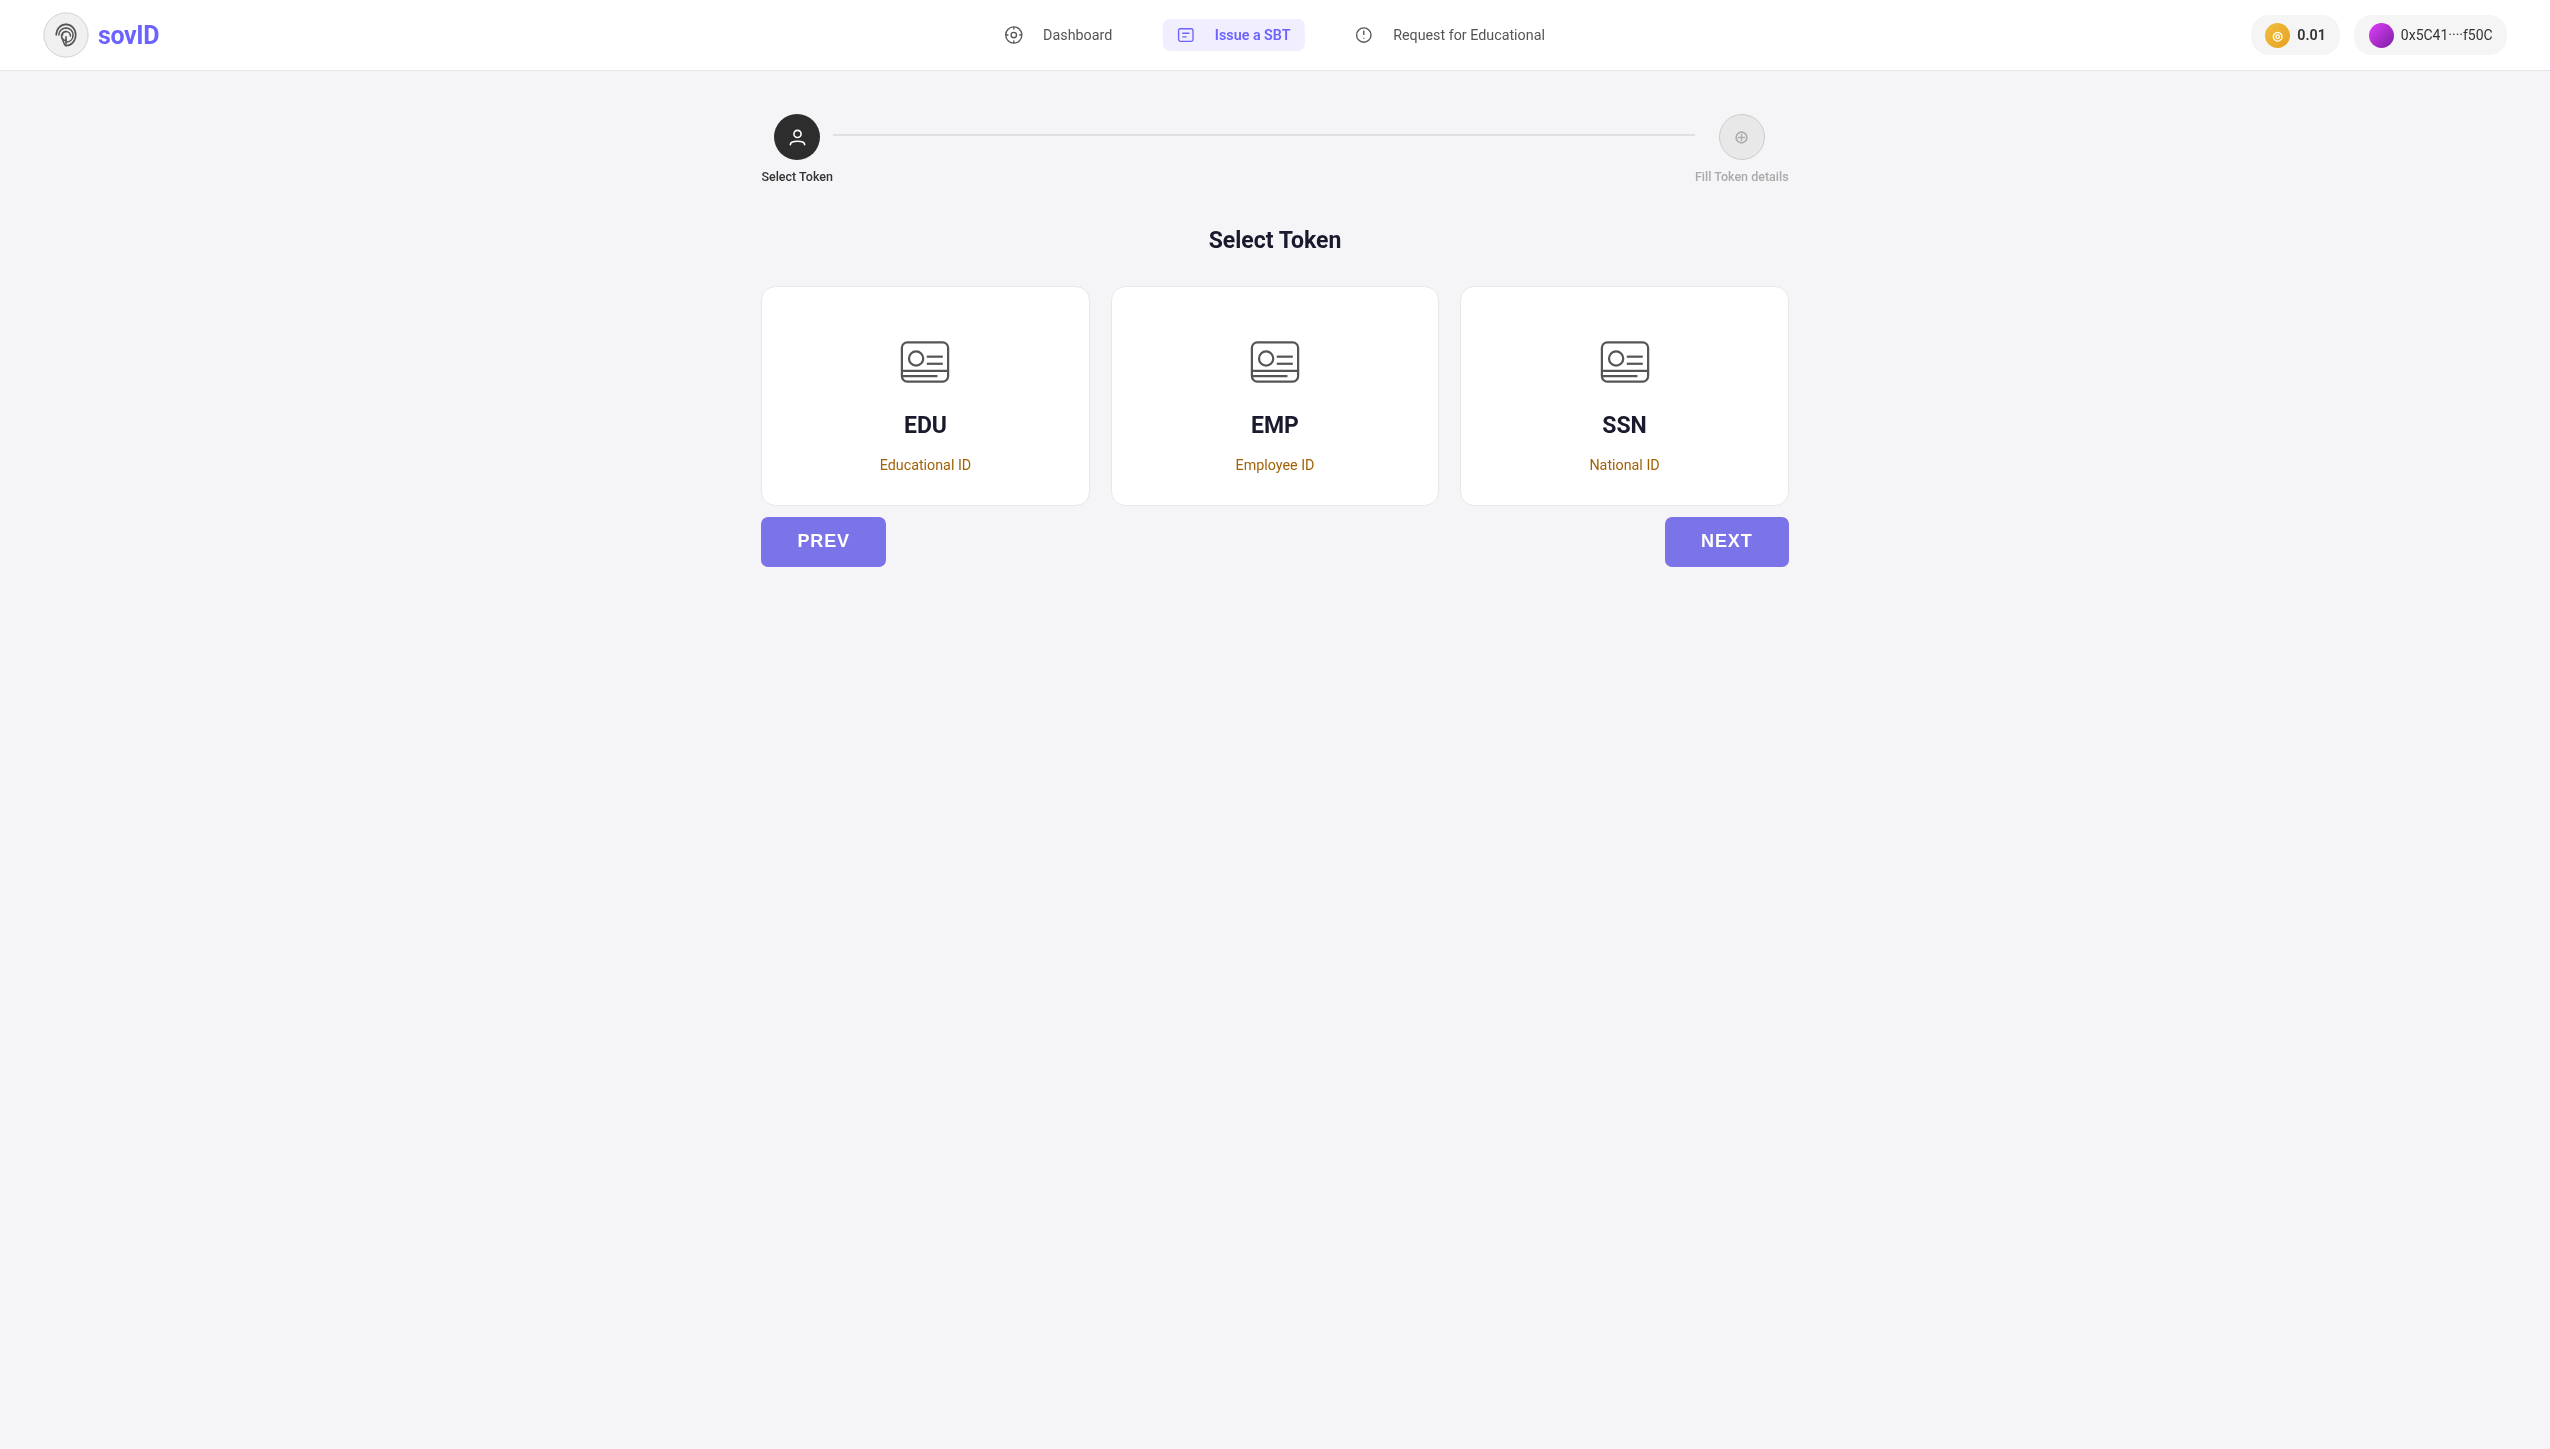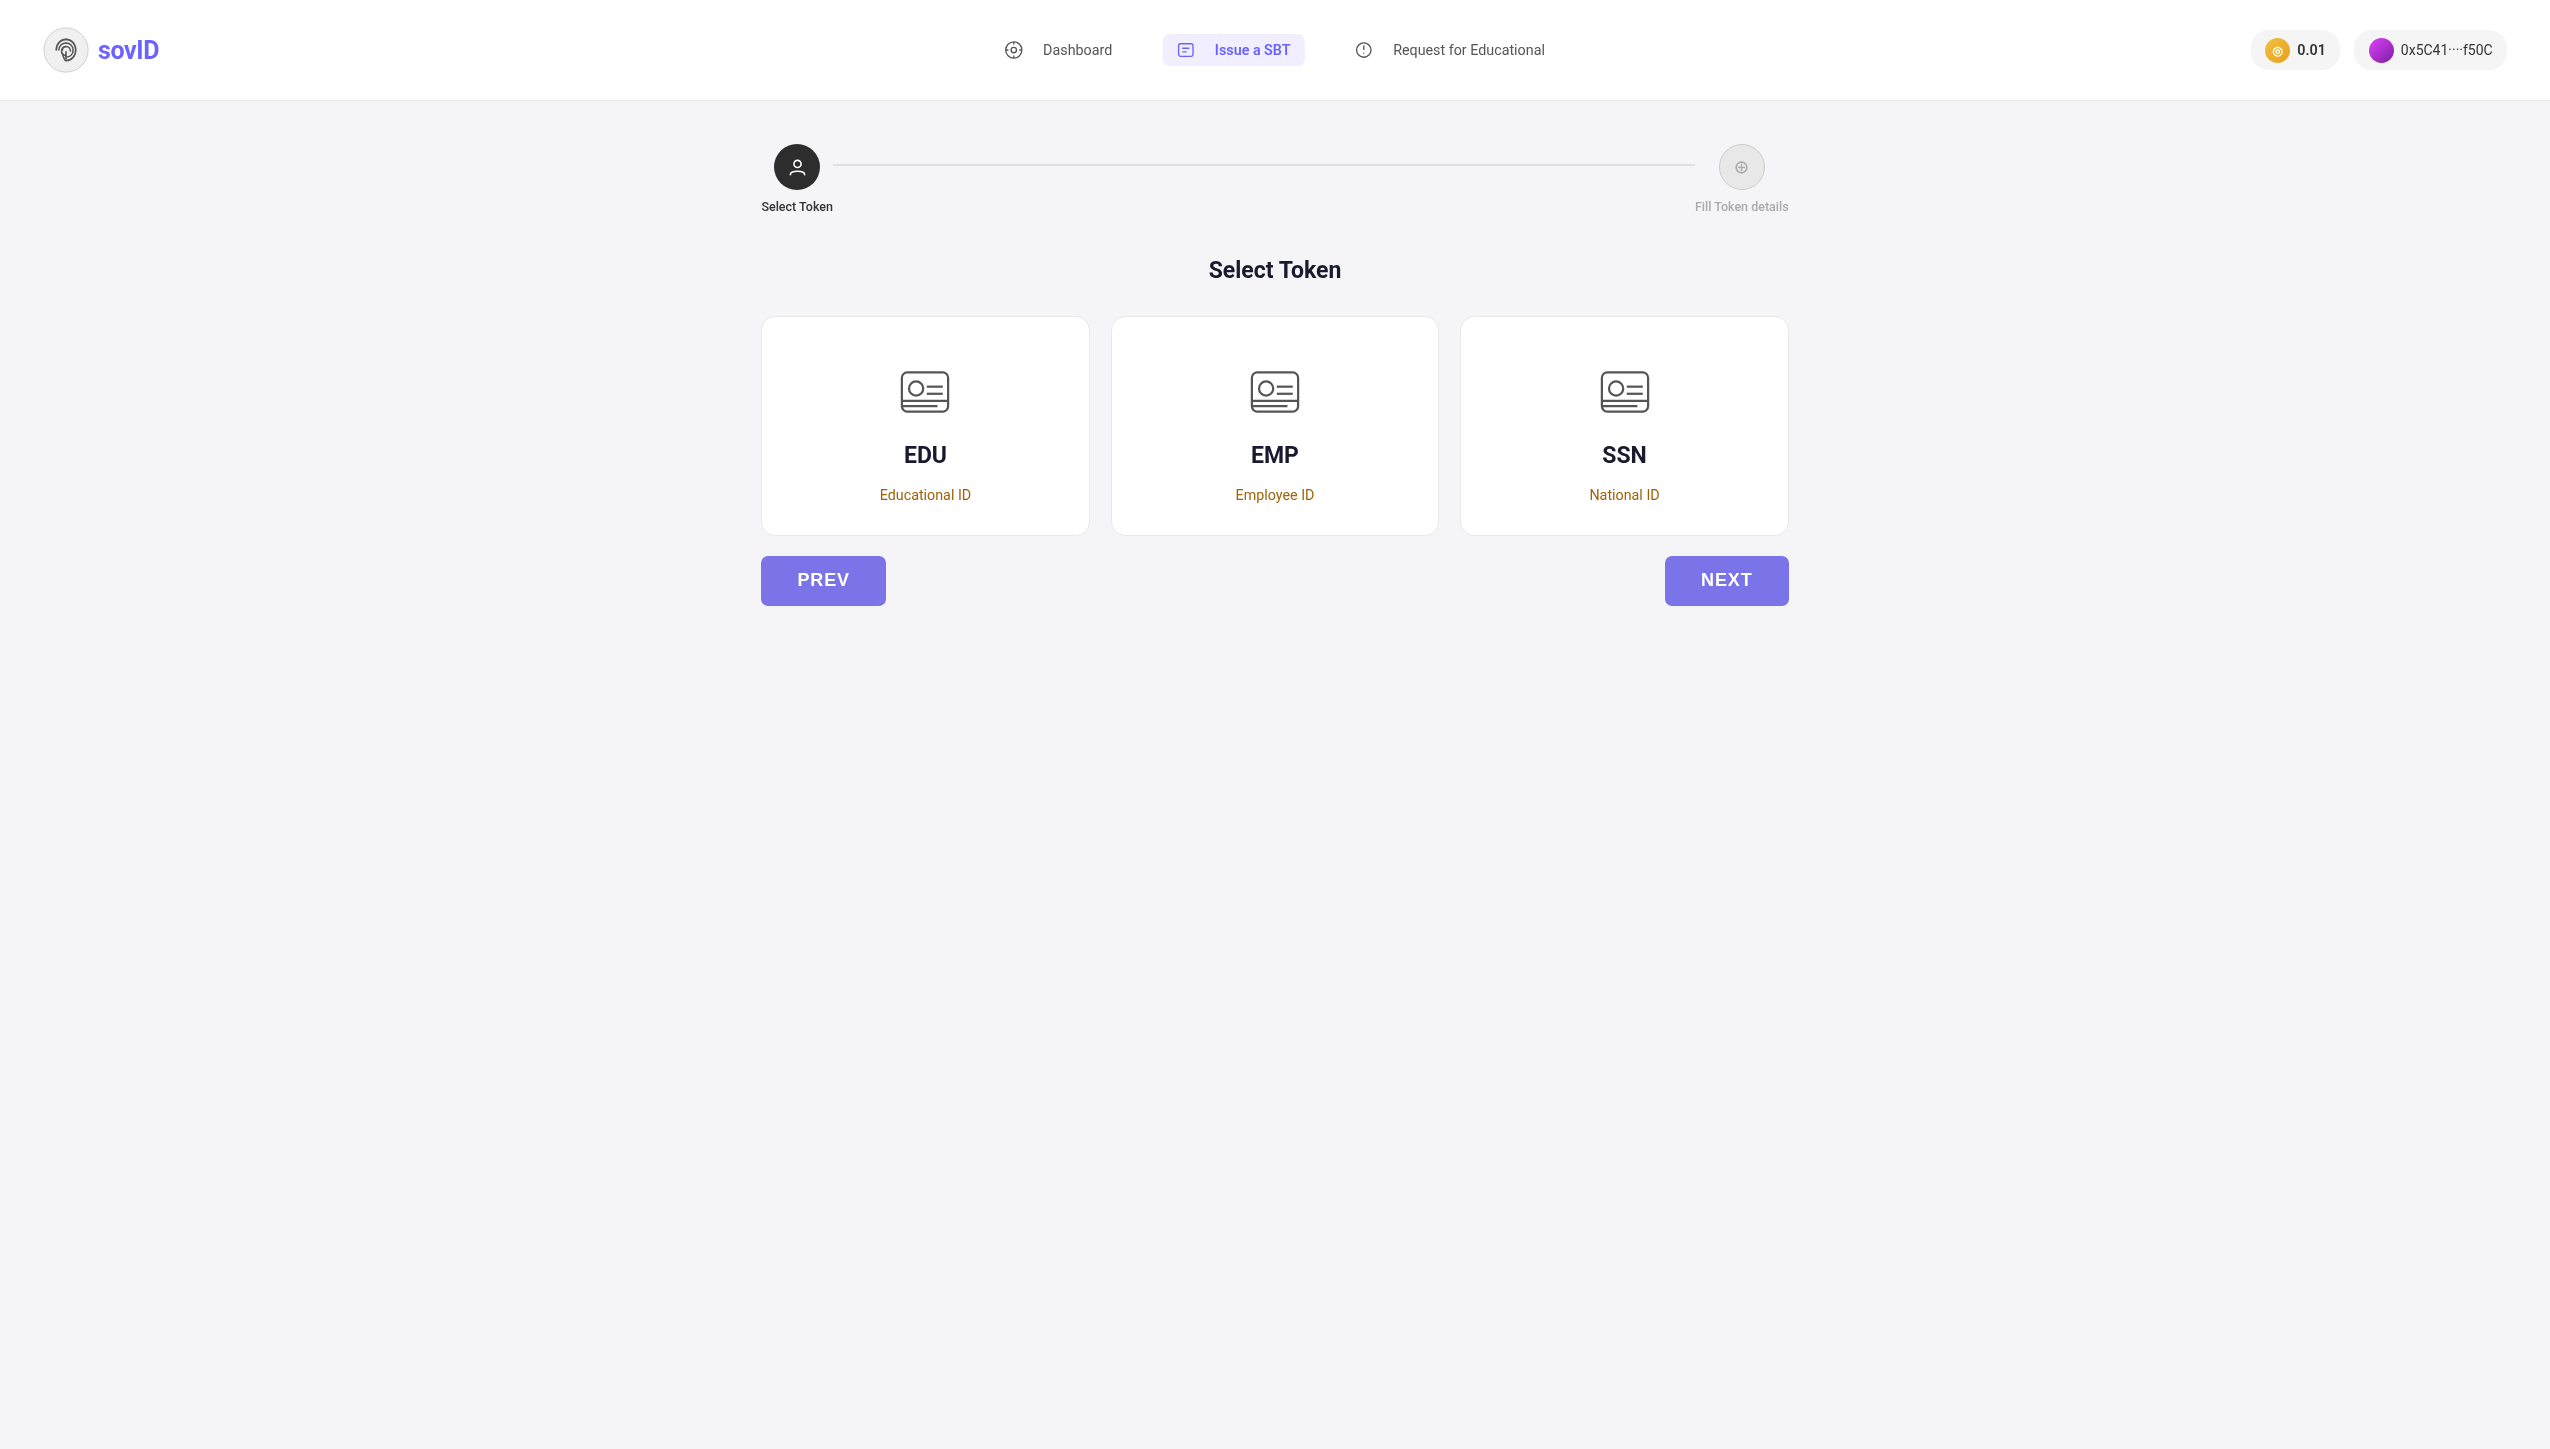--- a/index.html
+++ b/index.html
@@ -9,21 +9,21 @@
       min-height: 100vh;
     }
 
     
     .navbar {
       background: #fff;
       border-bottom: 0.9px solid #e5e5e5;
       display: flex;
       align-items: center;
       padding: 0 43px;
-      height: 101px;
+      height: 71px;
       position: relative;
     }
 
     .logo-area {
       display: flex;
       align-items: center;
       gap: 9px;
       text-decoration: none;
     }
 
@@ -194,21 +194,21 @@
       font-weight: 700;
       color: #1a1a2e;
       margin-bottom: 32px;
     }
 
     
     .token-grid {
       display: grid;
       grid-template-columns: repeat(3, 1fr);
       gap: 21.4px;
-      margin-bottom: 20px;
+      margin-bottom: 11px;
     }
 
     .token-card {
       background: #fff;
       border: 1.3px solid #e8e8e8;
       border-radius: 14.3px;
       padding: 43px 21.4px 32px;
       display: flex;
       flex-direction: column;
       align-items: center;

